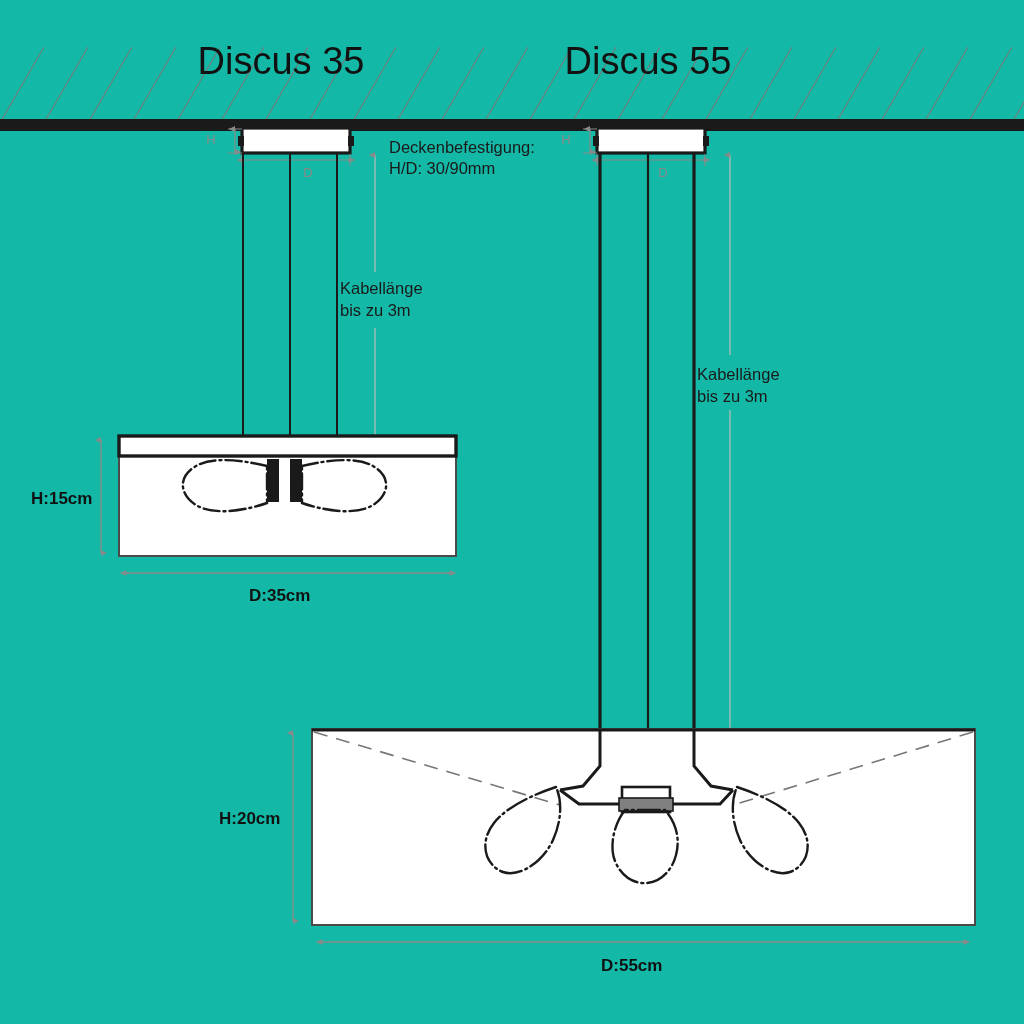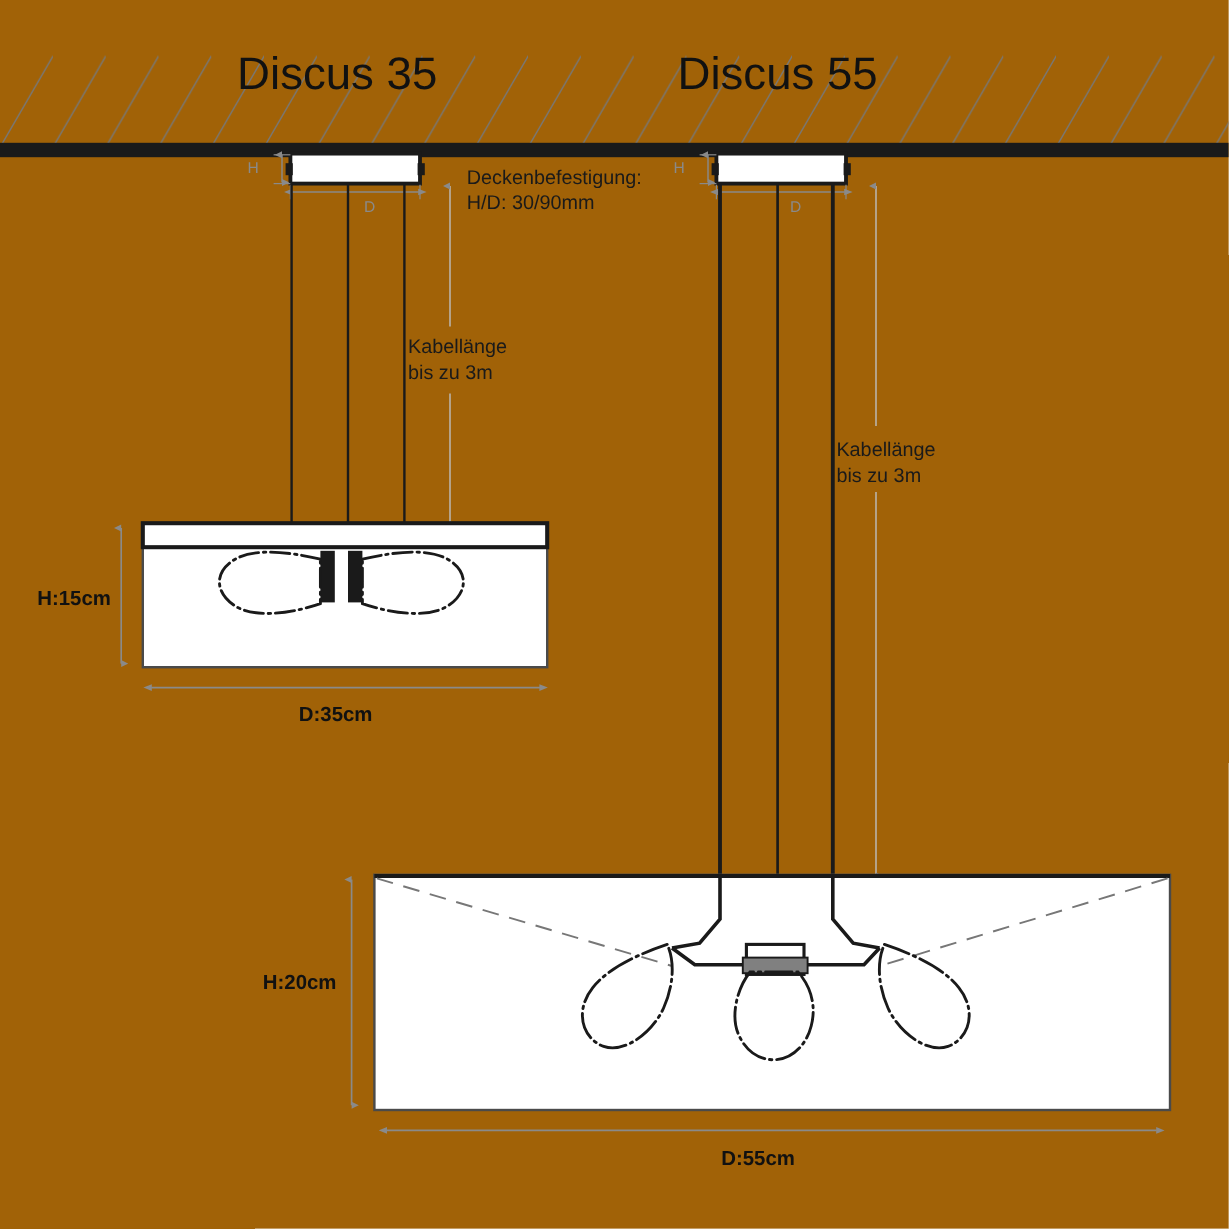--- a/index.html
+++ b/index.html
@@ -10,21 +10,21 @@
   body {
     width: 1024px;
     height: 1024px;
     font-family: "Liberation Sans", sans-serif;
     overflow: hidden;
   }
   #stage {
     position: relative;
     width: 1024px;
     height: 1024px;
-    background: #a16207;
+    background: #14b8a6;
   }
   #drawing {
     position: absolute;
     left: 0;
     top: 0;
     width: 1024px;
     height: 1024px;
   }
   .ttl {
     font-size: 38px;

